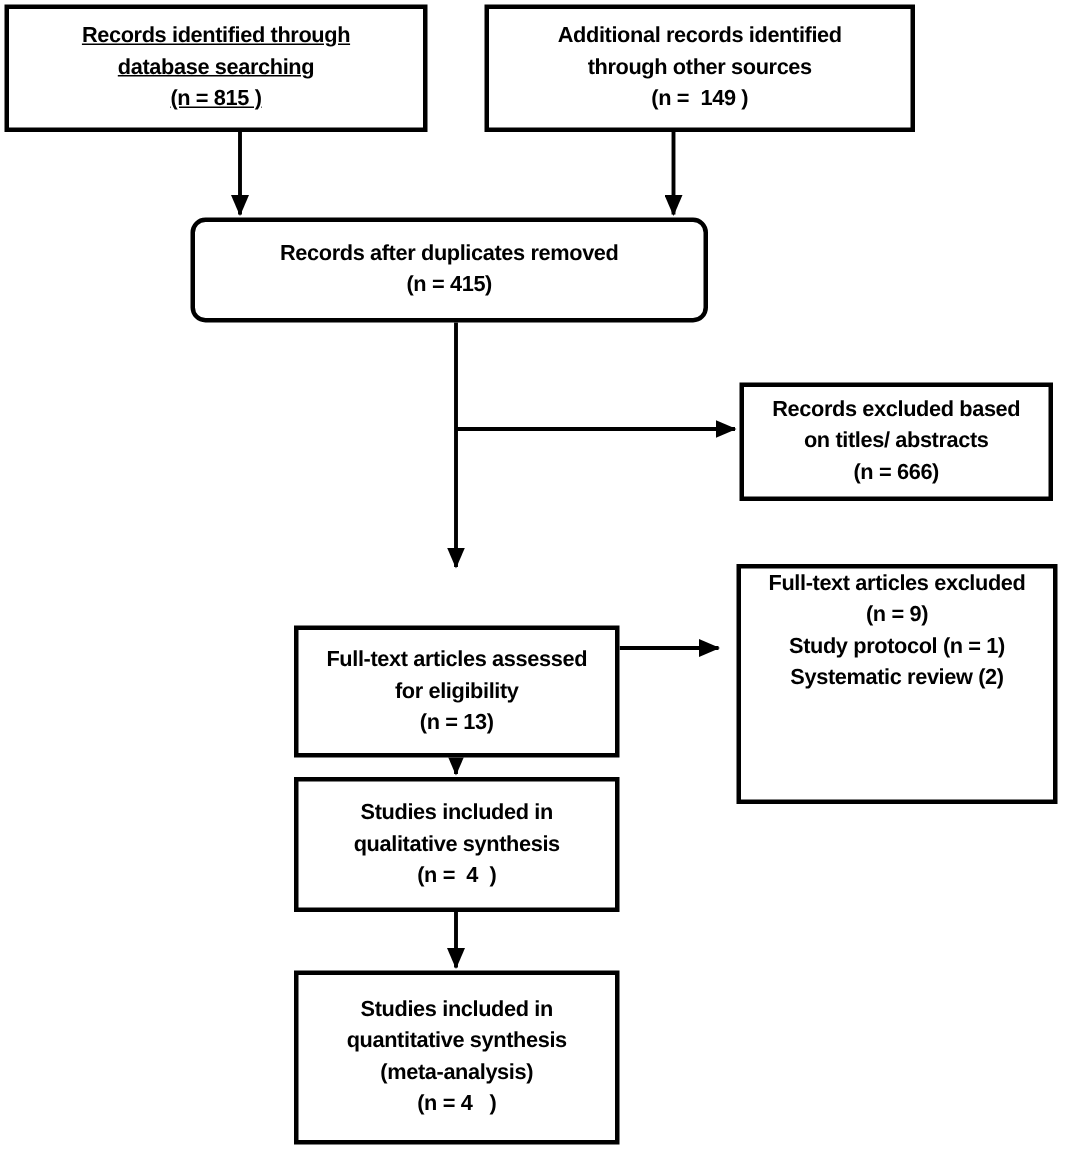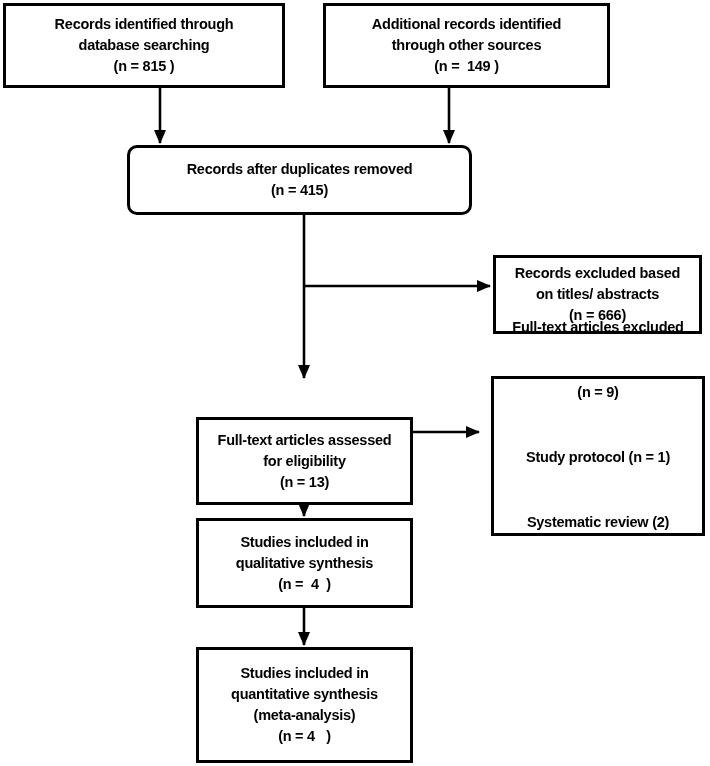--- a/index.html
+++ b/index.html
@@ -35,25 +35,24 @@
     justify-content: center;
     text-align: center;
     font-size: 14.5px;
     line-height: 21px;
     letter-spacing: -0.25px;
   }
   .box .line {
     white-space: pre;
   }
   .box.top-align {
-    justify-content: flex-end;
-    padding-top: 11px;
-    gap: 44px;
+    justify-content: flex-start;
+    padding-top: 0;
   }
-  #box-records-identified   { left: 3px;   top: 3px;   width: 282px; height: 85px; }
+  #box-records-identified   { left: 3px;   top: 3px;   width: 282px; height: 85px; text-decoration: underline; }
   #box-additional-records   { left: 323px; top: 3px;   width: 287px; height: 85px; }
   #box-duplicates-removed   { left: 127px; top: 145px; width: 345px; height: 70px; border-radius: 10px; }
   #box-records-excluded     { left: 493px; top: 255px; width: 209px; height: 79px; }
   #box-fulltext-assessed    { left: 196px; top: 389px; width: 217px; height: 88px; margin-top: 28px; }
   #box-fulltext-excluded    { left: 491px; top: 376px; width: 214px; height: 160px; }
   #box-qualitative          { left: 196px; top: 518px; width: 217px; height: 90px; }
   #box-quantitative         { left: 196px; top: 647px; width: 217px; height: 116px; }
 </style>
 </head>
 <body>

